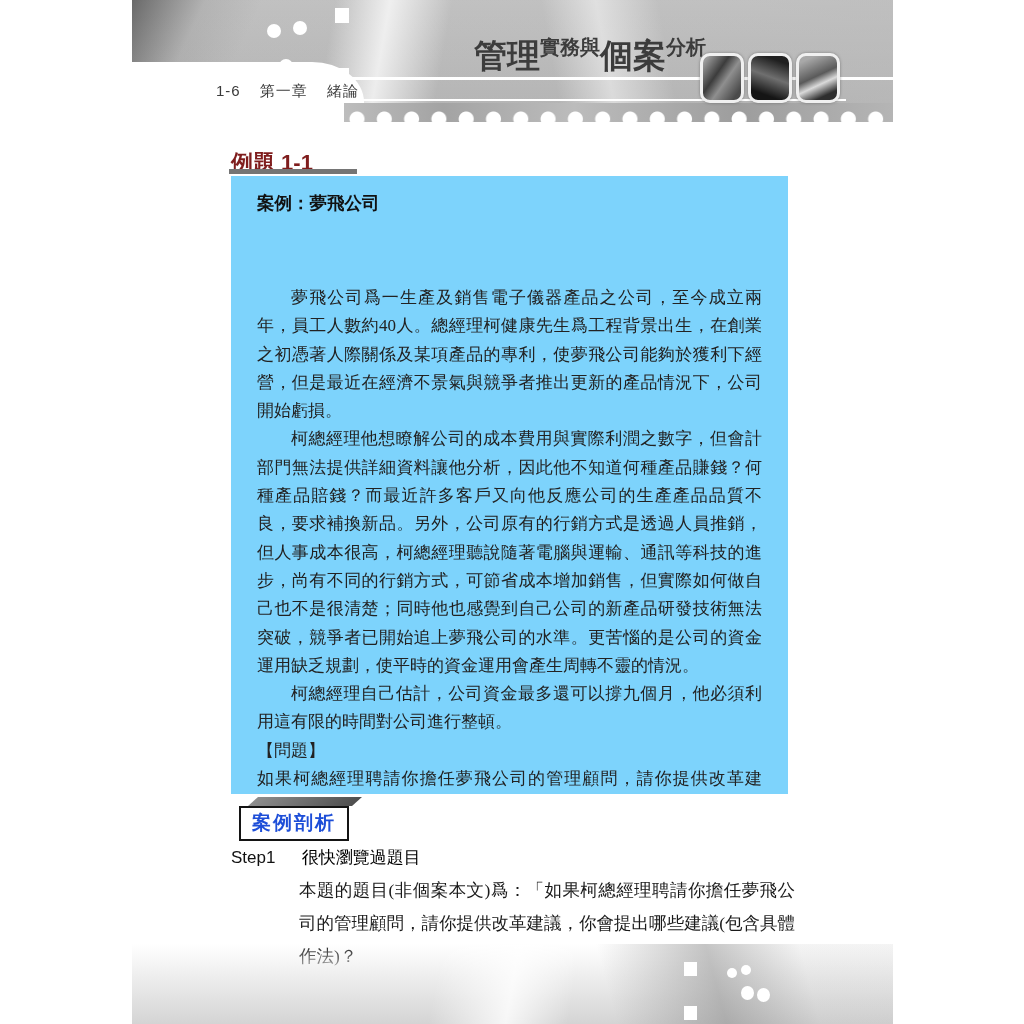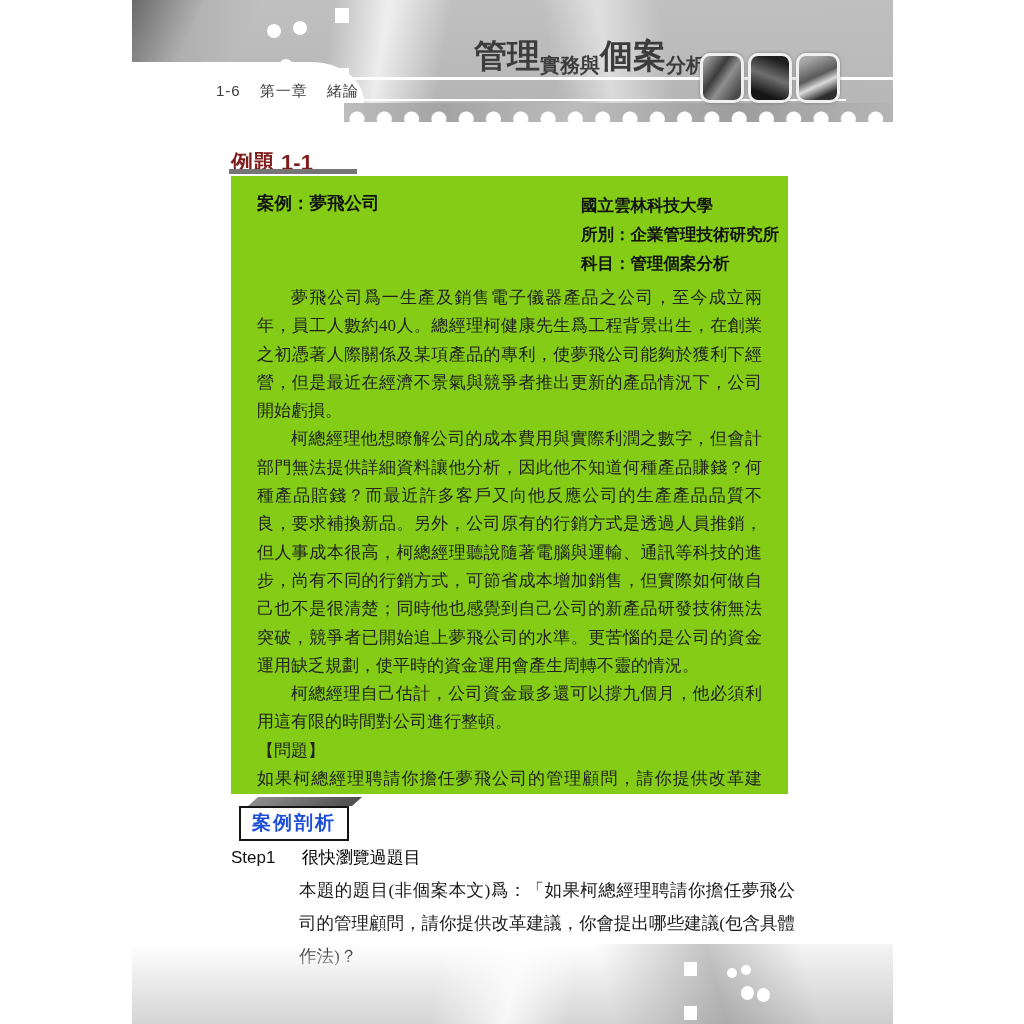--- a/index.html
+++ b/index.html
@@ -23,40 +23,40 @@
   .chapter-strip{position:absolute;left:76px;top:82px;font-size:15px;letter-spacing:1px;color:#3a3a3a;margin-left:8px;}
   .chapter-strip span{margin-right:14px;}
 
   .scallop{position:absolute;left:212px;right:0;top:103px;height:19px;
     background-image:
       radial-gradient(circle 8px at 13px 16px, #ffffff 7px, rgba(255,255,255,0) 8px),
       linear-gradient(to right,#bdbdbd,#a3a3a3 18%,#bcbcbc 42%,#9d9d9d 72%,#b5b5b5);
     background-size:27.3px 19px,100% 100%;
     background-repeat:repeat-x,no-repeat;}
 
-  .book-title{position:absolute;left:342px;top:34px;display:flex;align-items:flex-end;
+  .book-title{position:absolute;left:342px;top:34px;display:flex;align-items:flex-start;
     font-family:"Liberation Serif",serif;font-weight:bold;color:#3c3c3c;white-space:nowrap;}
   .book-title .big{font-size:33px;}
   .book-title .small{font-size:20px;}
 
   .thumbs{position:absolute;left:568px;top:53px;display:flex;gap:4px;}
   .thumb{width:38px;height:44px;border:3px solid #f0f0f0;border-radius:10px;
     box-shadow:0 0 3px rgba(80,80,80,.6);}
   .thumb.t1{background:linear-gradient(125deg,#9a9a9a 8%,#3c3c3c 38%,#8f8f8f 58%,#4a4a4a 88%);}
   .thumb.t2{background:linear-gradient(200deg,#1f1f1f 15%,#6f6f6f 48%,#151515 82%);}
   .thumb.t3{background:linear-gradient(155deg,#a8a8a8 12%,#5a5a5a 46%,#dadada 62%,#2e2e2e 84%);}
 
   .dot{position:absolute;border-radius:50%;background:#fff;}
   .sq{position:absolute;background:#fff;}
 
   
   .example-label{position:absolute;left:99px;top:148px;font-size:22px;font-weight:bold;color:#7f1d1d;}
   .example-bar{position:absolute;left:97px;top:169px;width:128px;height:5px;background:#757575;}
 
-  .case-box{position:absolute;left:99px;top:176px;width:557px;height:618px;background:#84cc16;
+  .case-box{position:absolute;left:99px;top:176px;width:557px;height:618px;background:#7dd3fc;
     box-sizing:border-box;padding:12px 26px 0 26px;overflow:hidden;}
   .case-head{position:relative;height:88px;}
   .case-title{position:absolute;left:0;top:3px;font-size:17.5px;font-weight:bold;color:#111;}
   .case-meta{position:absolute;left:324px;top:3px;font-size:16.5px;font-weight:bold;
     color:#111;line-height:29px;white-space:nowrap;}
   .case-body{font-family:"Liberation Serif",serif;font-size:17px;line-height:28.3px;color:#222;
     text-align:justify;margin-top:8px;}
   .case-body p{margin:0;}
   .case-body p.ind{text-indent:2em;}
 
@@ -117,25 +117,20 @@
     <span>第一章</span>
     <span>緒論</span>
   </div>
 
   <div class="example-label">例題 1-1</div>
   <div class="example-bar"></div>
 
   <div class="case-box">
     <div class="case-head">
       <div class="case-title">案例：夢飛公司</div>
-      <div class="case-meta">
-        <div>國立雲林科技大學</div>
-        <div>所別：企業管理技術研究所</div>
-        <div>科目：管理個案分析</div>
-      </div>
     </div>
     <div class="case-body">
       <p class="ind">夢飛公司爲一生產及銷售電子儀器產品之公司，至今成立兩年，員工人數約40人。總經理柯健康先生爲工程背景出生，在創業之初憑著人際關係及某項產品的專利，使夢飛公司能夠於獲利下經營，但是最近在經濟不景氣與競爭者推出更新的產品情況下，公司開始虧損。</p>
       <p class="ind">柯總經理他想瞭解公司的成本費用與實際利潤之數字，但會計部門無法提供詳細資料讓他分析，因此他不知道何種產品賺錢？何種產品賠錢？而最近許多客戶又向他反應公司的生產產品品質不良，要求補換新品。另外，公司原有的行銷方式是透過人員推銷，但人事成本很高，柯總經理聽說隨著電腦與運輸、通訊等科技的進步，尚有不同的行銷方式，可節省成本增加銷售，但實際如何做自己也不是很清楚；同時他也感覺到自己公司的新產品研發技術無法突破，競爭者已開始追上夢飛公司的水準。更苦惱的是公司的資金運用缺乏規劃，使平時的資金運用會產生周轉不靈的情況。</p>
       <p class="ind">柯總經理自己估計，公司資金最多還可以撐九個月，他必須利用這有限的時間對公司進行整頓。</p>
       <p>【問題】</p>
       <p>如果柯總經理聘請你擔任夢飛公司的管理顧問，請你提供改革建議，你會提出哪些建議（包含具體作法）？(50%)</p>
 
     </div>
   </div>

